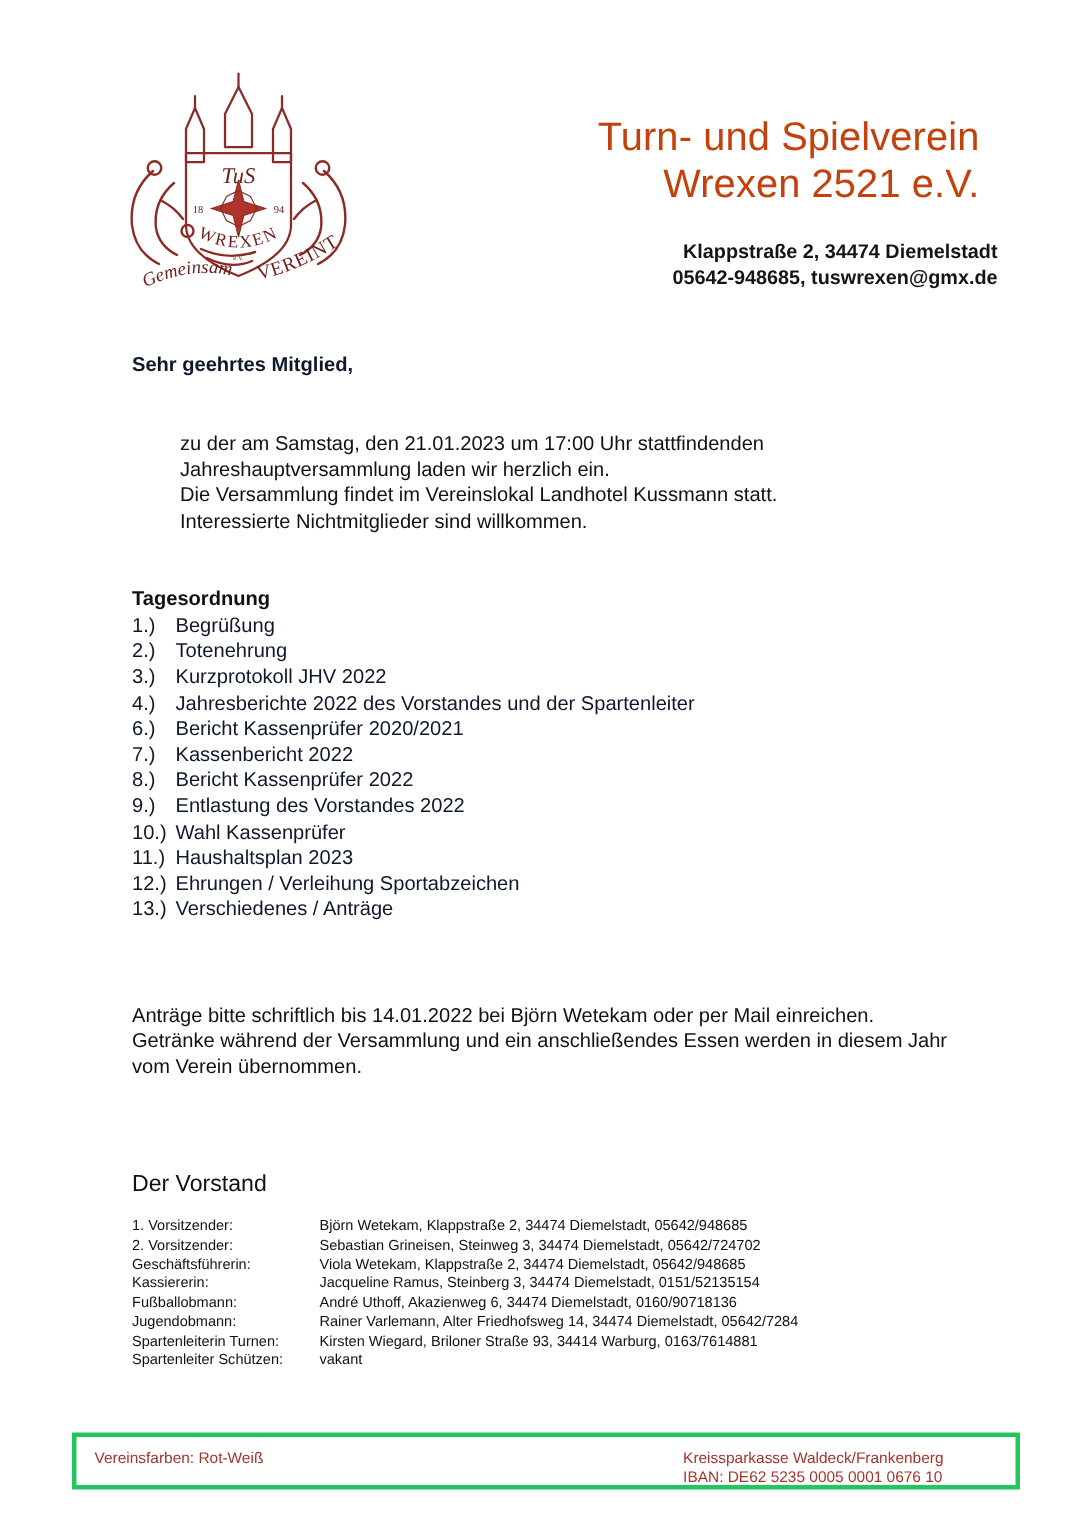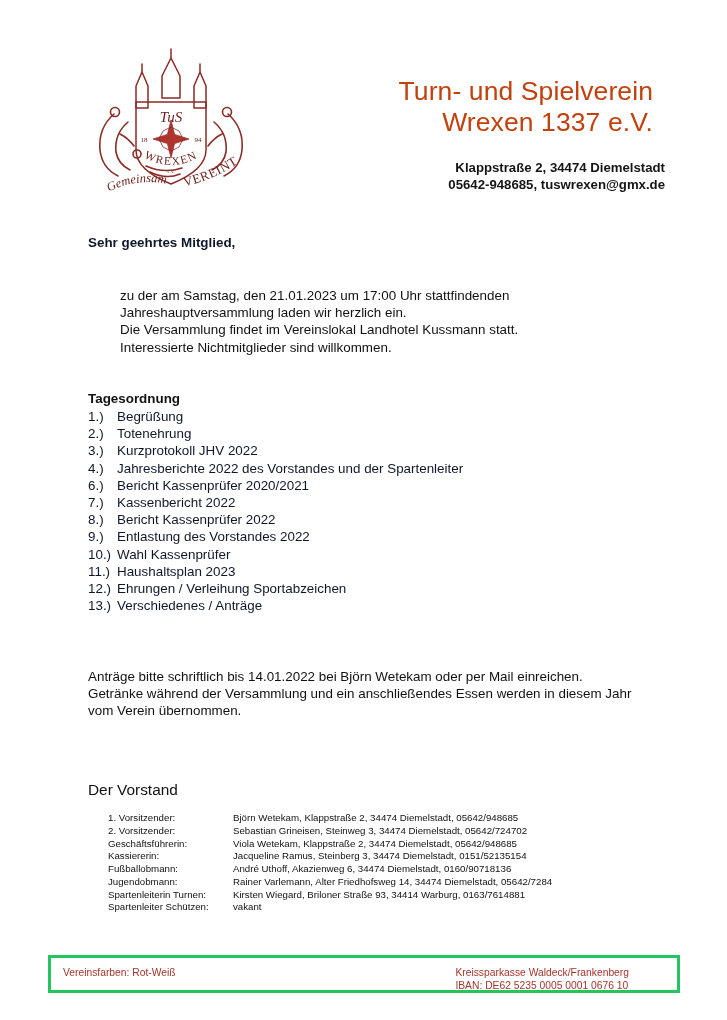--- a/index.html
+++ b/index.html
@@ -26,21 +26,21 @@
   
   .header {
     position: absolute;
     left: 0;
     top: 0;
     width: 727px;
     height: 225px;
   }
   .logo {
     position: absolute;
-    left: 84px;
+    left: 72px;
     top: 42px;
     width: 180px;
     height: 178px;
     text-align: right;
   }
   .logo svg { display: block; width: 180px; height: 178px; }
 
   .org-title {
     position: absolute;
     right: 74px;
@@ -137,21 +137,21 @@
   }
   .board {
     position: absolute;
     left: 88px;
     top: 812px;
     width: 560px;
     font-size: 9.7px;
     line-height: 12.75px;
     color: #111;
   }
-  .board .brow { display: block; white-space: nowrap; margin-left: 20px; }
+  .board .brow { display: block; white-space: nowrap; }
   .board .blabel {
     display: inline-block;
     width: 125px;
   }
   .board .bval { display: inline-block; }
 
   
   .footer {
     position: absolute;
     left: 48px;
@@ -241,21 +241,21 @@
           <textPath href="#gemArc" startOffset="8%">Gemeinsam</textPath>
         </text>
         <text font-family="'Liberation Serif', serif" font-size="13" fill="#6B1F1B" letter-spacing="0.5">
           <textPath href="#verArc" startOffset="4%">VEREINT</textPath>
         </text>
       </svg>
     </div>
 
     <div class="org-title">
       <span>Turn- und Spielverein</span>
-      <span class="l2">Wrexen 1337 e.V.</span>
+      <span class="l2">Wrexen 2521 e.V.</span>
     </div>
 
     <div class="org-contact">
       <span>Klappstraße 2, 34474 Diemelstadt</span>
       <span>05642-948685, tuswrexen@gmx.de</span>
     </div>
   </div>
 
   <div class="salutation">Sehr geehrtes Mitglied,</div>
 

